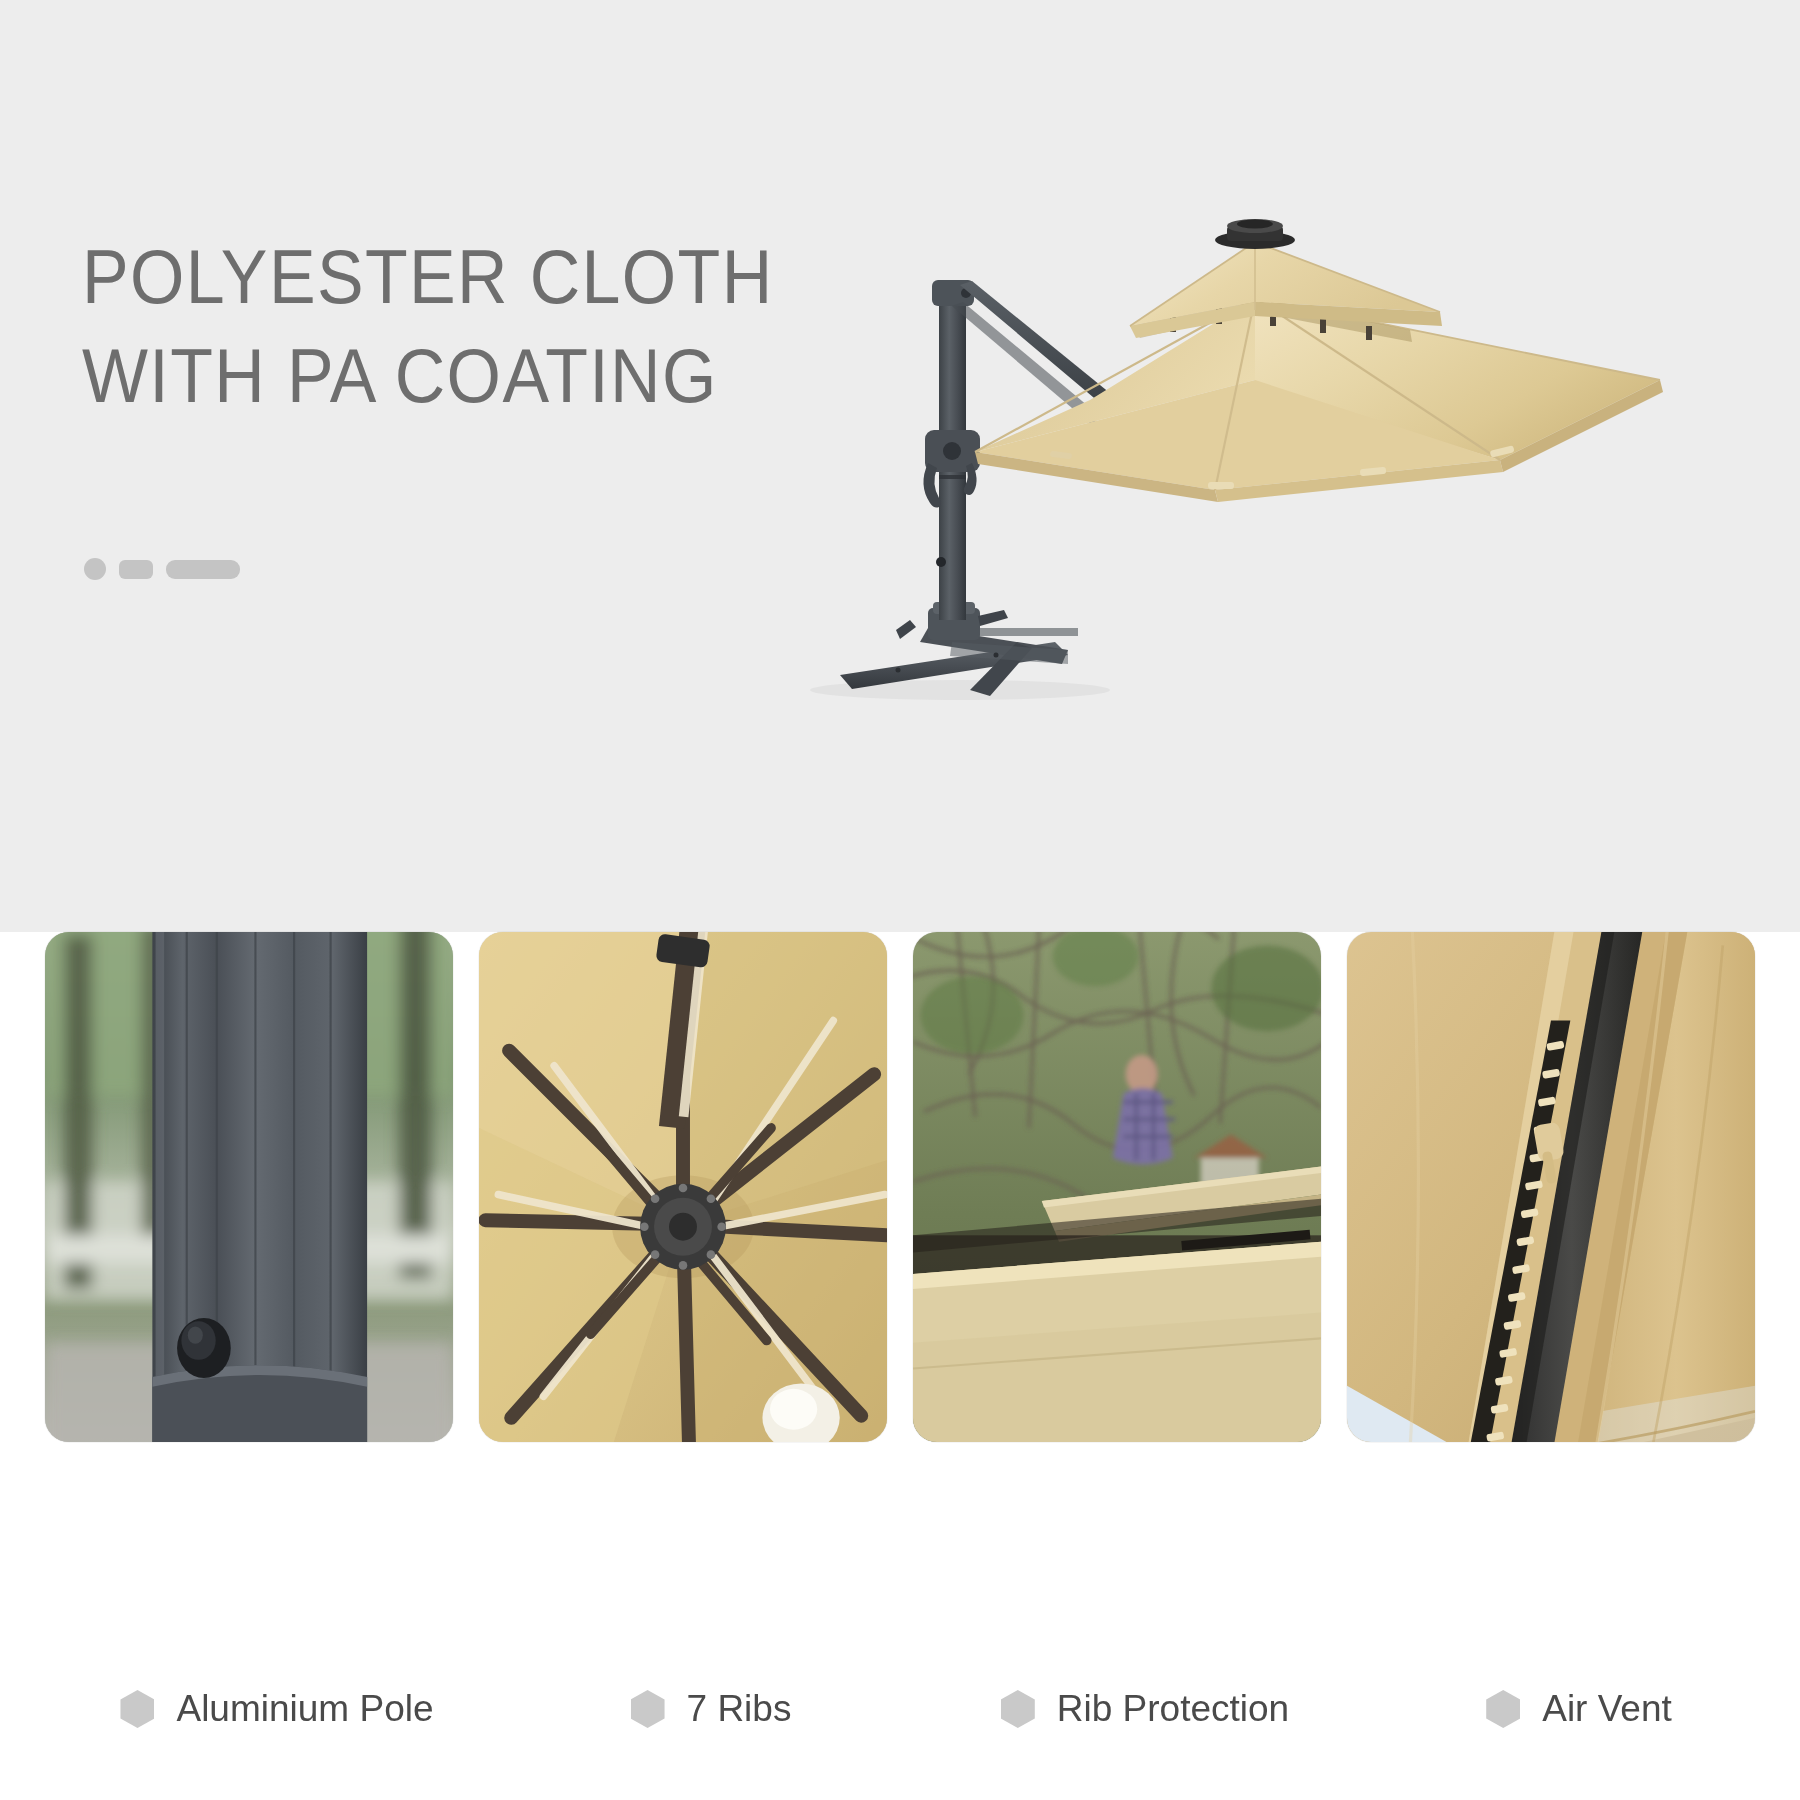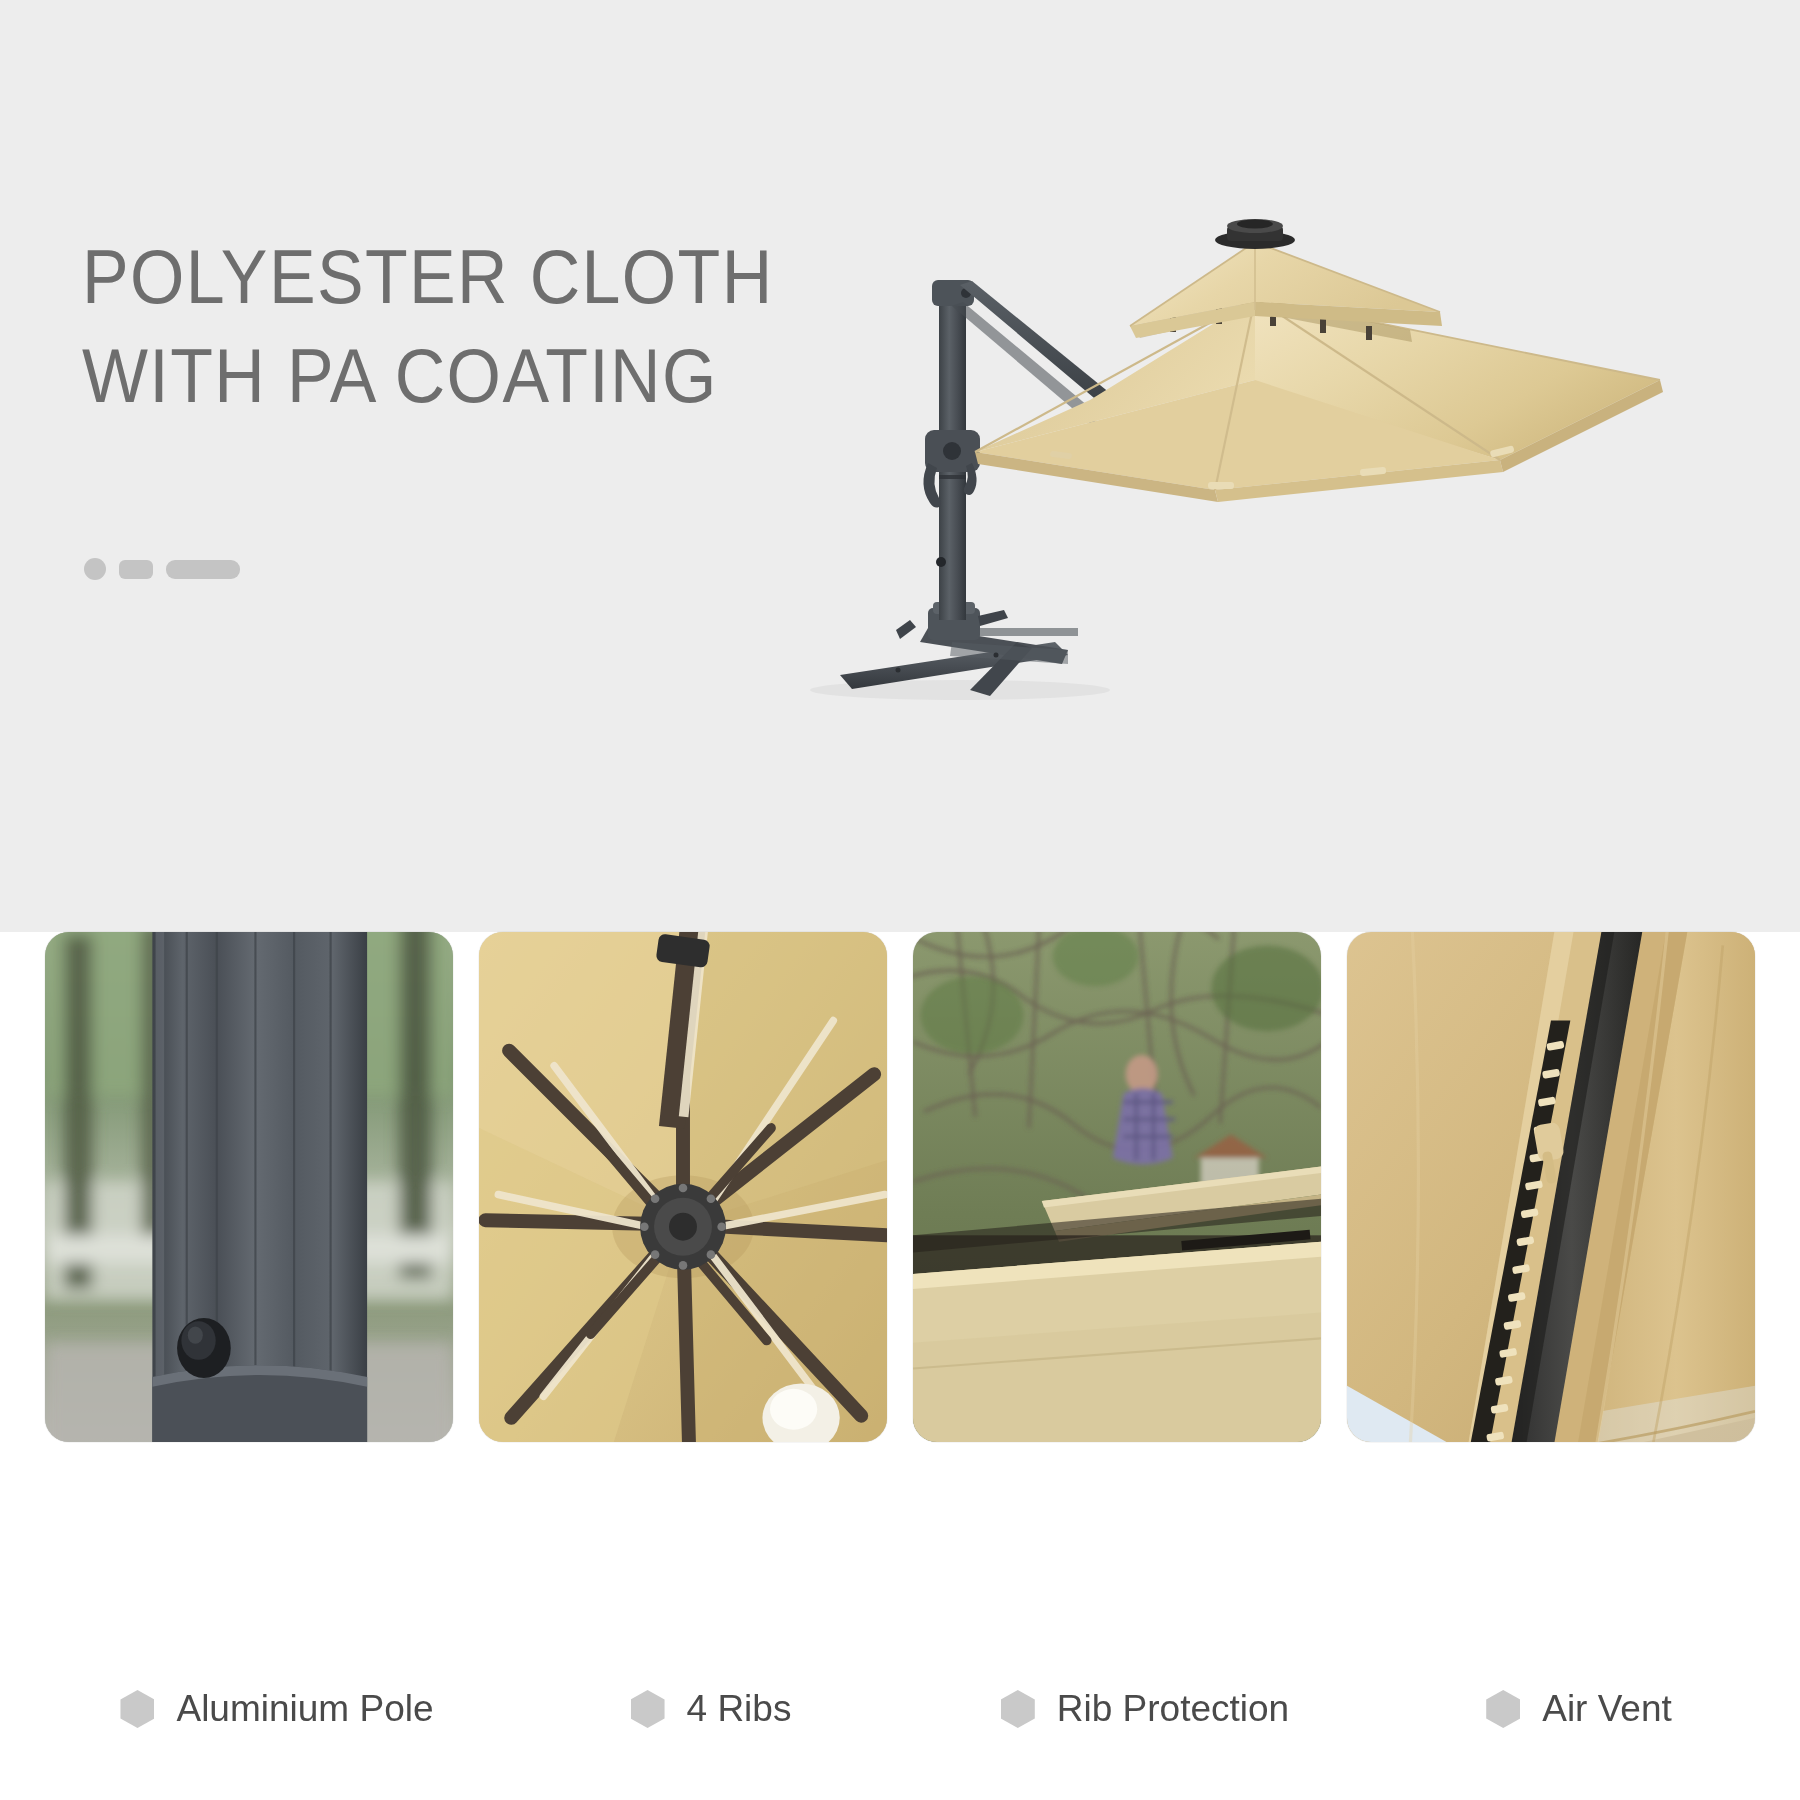--- a/index.html
+++ b/index.html
@@ -474,21 +474,21 @@
 
   <section class="captions">
 
     <div class="cap-cell">
       <span class="hex"></span>
       <span class="cap-text">Aluminium Pole</span>
     </div>
 
     <div class="cap-cell">
       <span class="hex"></span>
-      <span class="cap-text">4 Ribs</span>
+      <span class="cap-text">7 Ribs</span>
     </div>
 
     <div class="cap-cell">
       <span class="hex"></span>
       <span class="cap-text">Rib Protection</span>
     </div>
 
     <div class="cap-cell">
       <span class="hex"></span>
       <span class="cap-text">Air Vent</span>

